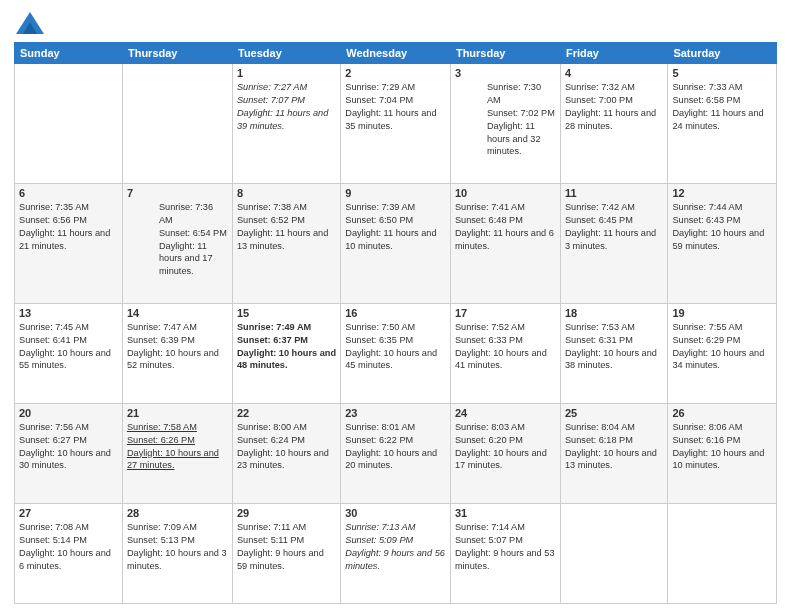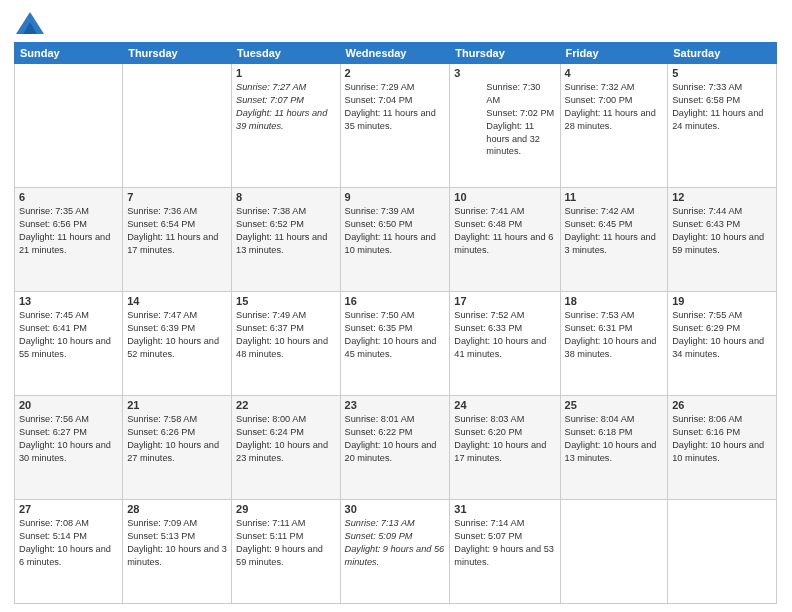--- a/index.html
+++ b/index.html
@@ -167,21 +167,21 @@
         </tr>
         <tr>
           <td>
             <span class="day-num">6</span>
             <div class="day-info" style="white-space: pre-line;">Sunrise: 7:35 AM
 Sunset: 6:56 PM
 Daylight: 11 hours and 21 minutes.</div>
           </td>
           <td>
             <span class="day-num">7</span>
-            <div class="day-info" style="white-space: pre-line;">Sunrise: 7:36 AM
+            <div class="day-info" style="white-space: pre-line; margin-left: 32px;">Sunrise: 7:36 AM
 Sunset: 6:54 PM
 Daylight: 11 hours and 17 minutes.</div>
           </td>
           <td>
             <span class="day-num">8</span>
             <div class="day-info" style="white-space: pre-line;">Sunrise: 7:38 AM
 Sunset: 6:52 PM
 Daylight: 11 hours and 13 minutes.</div>
           </td>
           <td>
@@ -217,21 +217,21 @@
 Daylight: 10 hours and 55 minutes.</div>
           </td>
           <td>
             <span class="day-num">14</span>
             <div class="day-info" style="white-space: pre-line;">Sunrise: 7:47 AM
 Sunset: 6:39 PM
 Daylight: 10 hours and 52 minutes.</div>
           </td>
           <td>
             <span class="day-num">15</span>
-            <div class="day-info" style="white-space: pre-line;">Sunrise: 7:49 AM
+            <div class="day-info" style="white-space: pre-line; font-weight: bold;">Sunrise: 7:49 AM
 Sunset: 6:37 PM
 Daylight: 10 hours and 48 minutes.</div>
           </td>
           <td>
             <span class="day-num">16</span>
             <div class="day-info" style="white-space: pre-line;">Sunrise: 7:50 AM
 Sunset: 6:35 PM
 Daylight: 10 hours and 45 minutes.</div>
           </td>
           <td>
@@ -255,21 +255,21 @@
         </tr>
         <tr>
           <td>
             <span class="day-num">20</span>
             <div class="day-info" style="white-space: pre-line;">Sunrise: 7:56 AM
 Sunset: 6:27 PM
 Daylight: 10 hours and 30 minutes.</div>
           </td>
           <td>
             <span class="day-num">21</span>
-            <div class="day-info" style="white-space: pre-line;">Sunrise: 7:58 AM
+            <div class="day-info" style="white-space: pre-line; text-decoration: underline;">Sunrise: 7:58 AM
 Sunset: 6:26 PM
 Daylight: 10 hours and 27 minutes.</div>
           </td>
           <td>
             <span class="day-num">22</span>
             <div class="day-info" style="white-space: pre-line;">Sunrise: 8:00 AM
 Sunset: 6:24 PM
 Daylight: 10 hours and 23 minutes.</div>
           </td>
           <td>

